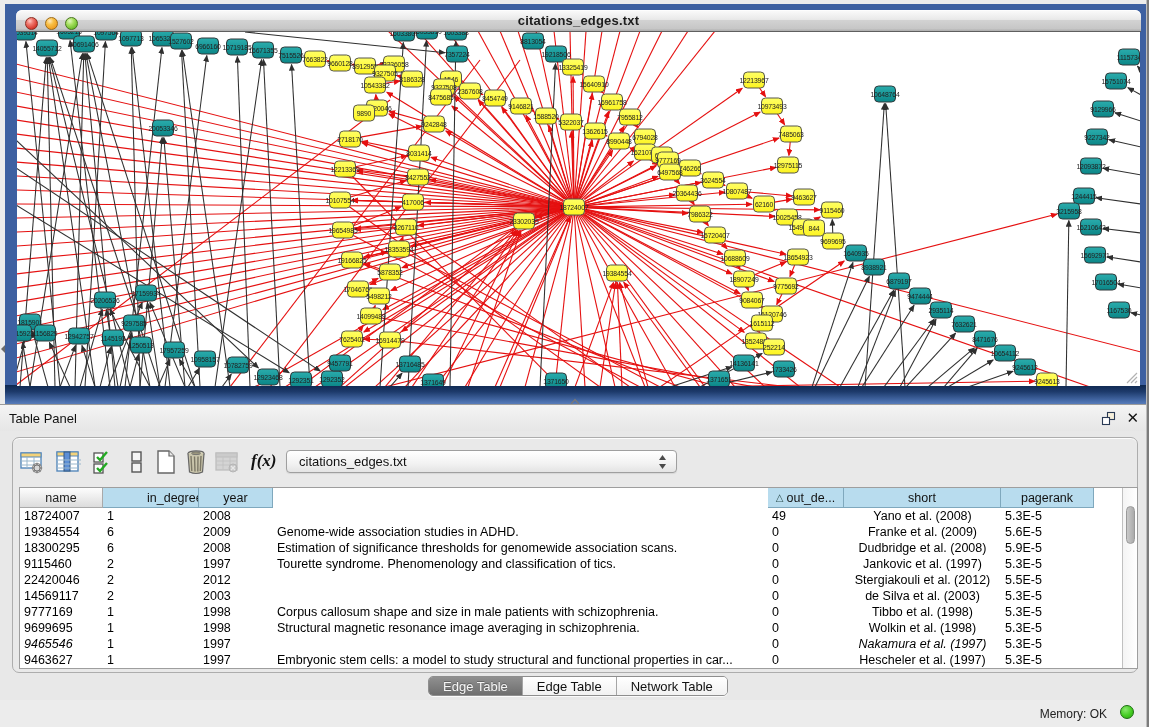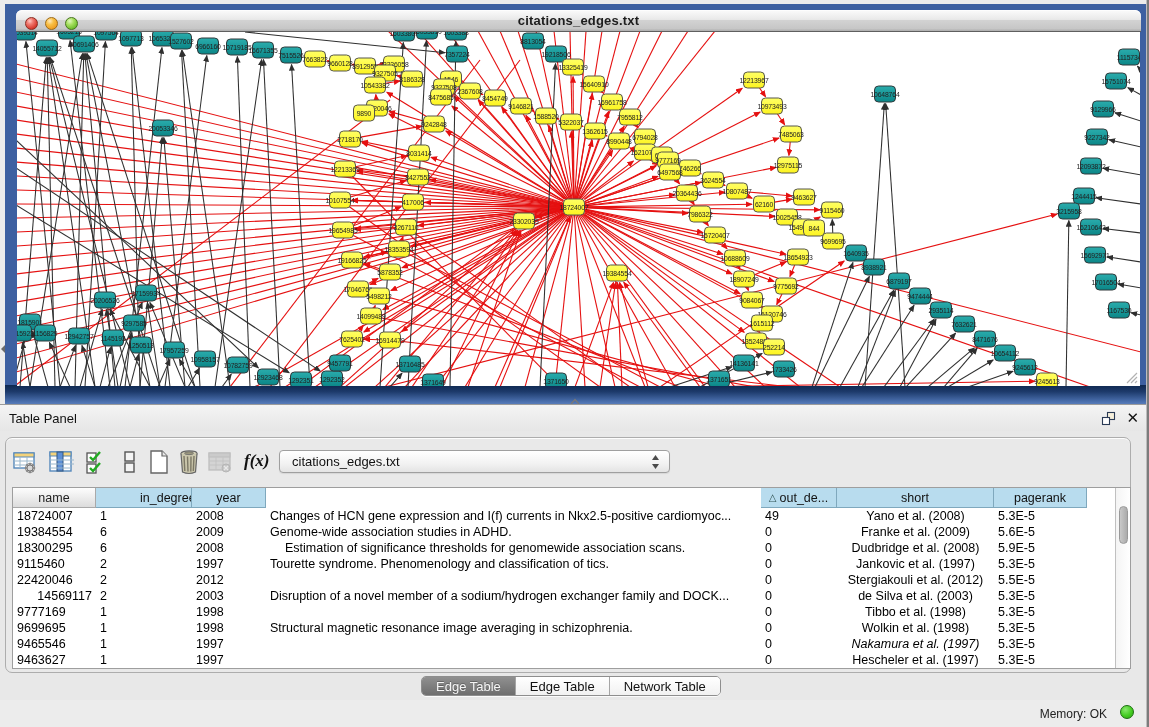--- a/index.html
+++ b/index.html
@@ -24,21 +24,21 @@
   .resize-grip { position:absolute; right:2px; bottom:2px; width:14px; height:14px; opacity:0.65; }
   .left-collapse { position:absolute; left:0px; top:344px; width:6px; height:10px; }
   .split-caret { position:absolute; left:569px; top:398px; width:12px; height:7px; }
   
   .tp-header { position:absolute; left:0; top:404px; width:1149px; height:27px;
      background:linear-gradient(180deg,#f4f4f4,#e6e6e6); border-top:1px solid #9b9b9b; }
   .tp-title { position:absolute; left:9px; top:6px; font-size:13px; color:#111; }
   .tp-float { position:absolute; right:33px; top:6px; width:15px; height:15px; cursor:pointer; }
   .tp-close { position:absolute; right:10px; top:4px; font-size:15px; font-weight:bold; color:#111; cursor:pointer; font-family:"DejaVu Sans",sans-serif; }
   .tp-body { position:absolute; left:0; top:431px; width:1149px; height:296px; background:#e8e8e8; }
-  .tp-panel { position:absolute; left:5px; top:6px; width:1126px; height:236px;
+  .tp-panel { position:absolute; left:12px; top:6px; width:1126px; height:236px;
      border:1px solid #adadad; border-radius:7px; background:#e9e9e9;
      box-shadow:inset 0 1px 0 rgba(255,255,255,0.9); }
   .toolbar { position:absolute; left:6px; top:11px; height:28px; width:700px; }
   .tool { position:absolute; top:0; width:26px; height:26px; }
   .tool svg { display:block; }
   .fx { font-family:"Liberation Serif","DejaVu Serif",serif; font-style:italic; font-weight:bold; font-size:17px; color:#111; }
   .dropdown { position:absolute; left:273px; top:12px; width:391px; height:23px; border:1px solid #9f9f9f; border-radius:4px;
      background:linear-gradient(180deg,#ffffff,#f2f2f2 60%,#e4e4e4); box-shadow:0 1px 1px rgba(0,0,0,0.08); }
   .dropdown-text { position:absolute; left:12px; top:3px; font-size:13px; color:#111; }
   .dropdown-arrows { position:absolute; right:9px; top:3px; width:9px; height:16px; }
@@ -1039,39 +1039,38 @@
           <div class="th blue" style="left: 179px; width: 74px;">year</div>
           <div class="th blue" style="left: 748px; width: 76px; text-align: center;"><span class="sort-tri">△</span><span>out_de...</span></div>
           <div class="th blue" style="left: 824px; width: 157px;">short</div>
           <div class="th blue" style="left: 981px; width: 93px;">pagerank</div>
         </div>
       <div class="tbody" id="tbody">
           <div class="tr" style="top: 0px;">
             <div class="td" style="left: 4px; width: 75px;">18724007</div>
             <div class="td" style="left: 87px; width: 88px;">1</div>
             <div class="td" style="left: 183px; width: 66px;">2008</div>
-            <div class="td" style="left: 257px; width: 487px;">Changes of HCN gene expression and I(f) currents in Nkx2.5-positive cardiomyoc...</div>
             <div class="td" style="left: 752px; width: 68px;">49</div>
             <div class="td center" style="left: 828px; width: 149px;">Yano et al. (2008)</div>
             <div class="td" style="left: 985px; width: 85px;">5.3E-5</div>
           </div>
           <div class="tr" style="top: 16px;">
             <div class="td" style="left: 4px; width: 75px;">19384554</div>
             <div class="td" style="left: 87px; width: 88px;">6</div>
             <div class="td" style="left: 183px; width: 66px;">2009</div>
             <div class="td" style="left: 257px; width: 487px;">Genome-wide association studies in ADHD.</div>
             <div class="td" style="left: 752px; width: 68px;">0</div>
             <div class="td center" style="left: 828px; width: 149px;">Franke et al. (2009)</div>
             <div class="td" style="left: 985px; width: 85px;">5.6E-5</div>
           </div>
           <div class="tr" style="top: 32px;">
             <div class="td" style="left: 4px; width: 75px;">18300295</div>
             <div class="td" style="left: 87px; width: 88px;">6</div>
             <div class="td" style="left: 183px; width: 66px;">2008</div>
-            <div class="td" style="left: 257px; width: 487px; margin-left: 15px;">Estimation of significance thresholds for genomewide association scans.</div>
+            <div class="td" style="left: 257px; width: 487px;">Estimation of significance thresholds for genomewide association scans.</div>
             <div class="td" style="left: 752px; width: 68px;">0</div>
             <div class="td center" style="left: 828px; width: 149px;">Dudbridge et al. (2008)</div>
             <div class="td" style="left: 985px; width: 85px;">5.9E-5</div>
           </div>
           <div class="tr" style="top: 48px;">
             <div class="td" style="left: 4px; width: 75px;">9115460</div>
             <div class="td" style="left: 87px; width: 88px;">2</div>
             <div class="td" style="left: 183px; width: 66px;">1997</div>
             <div class="td" style="left: 257px; width: 487px;">Tourette syndrome. Phenomenology and classification of tics.</div>
             <div class="td" style="left: 752px; width: 68px;">0</div>
@@ -1080,57 +1079,58 @@
           </div>
           <div class="tr" style="top: 64px;">
             <div class="td" style="left: 4px; width: 75px;">22420046</div>
             <div class="td" style="left: 87px; width: 88px;">2</div>
             <div class="td" style="left: 183px; width: 66px;">2012</div>
             <div class="td" style="left: 752px; width: 68px;">0</div>
             <div class="td center" style="left: 828px; width: 149px;">Stergiakouli et al. (2012)</div>
             <div class="td" style="left: 985px; width: 85px;">5.5E-5</div>
           </div>
           <div class="tr" style="top: 80px;">
-            <div class="td" style="left: 4px; width: 75px; text-align: right;">14569117</div>
+            <div class="td" style="left: 4px; width: 75px;">14569117</div>
             <div class="td" style="left: 87px; width: 88px;">2</div>
             <div class="td" style="left: 183px; width: 66px;">2003</div>
-            <div class="td" style="left: 257px; width: 487px;">Disruption of a novel member of a sodium/hydrogen exchanger family and DOCK...</div>
             <div class="td" style="left: 752px; width: 68px;">0</div>
             <div class="td center" style="left: 828px; width: 149px;">de Silva et al. (2003)</div>
             <div class="td" style="left: 985px; width: 85px;">5.3E-5</div>
           </div>
           <div class="tr" style="top: 96px;">
             <div class="td" style="left: 4px; width: 75px;">9777169</div>
             <div class="td" style="left: 87px; width: 88px;">1</div>
             <div class="td" style="left: 183px; width: 66px;">1998</div>
+            <div class="td" style="left: 257px; width: 487px;">Corpus callosum shape and size in male patients with schizophrenia.</div>
             <div class="td" style="left: 752px; width: 68px;">0</div>
             <div class="td center" style="left: 828px; width: 149px;">Tibbo et al. (1998)</div>
             <div class="td" style="left: 985px; width: 85px;">5.3E-5</div>
           </div>
           <div class="tr" style="top: 112px;">
             <div class="td" style="left: 4px; width: 75px;">9699695</div>
             <div class="td" style="left: 87px; width: 88px;">1</div>
             <div class="td" style="left: 183px; width: 66px;">1998</div>
             <div class="td" style="left: 257px; width: 487px;">Structural magnetic resonance image averaging in schizophrenia.</div>
             <div class="td" style="left: 752px; width: 68px;">0</div>
             <div class="td center" style="left: 828px; width: 149px;">Wolkin et al. (1998)</div>
             <div class="td" style="left: 985px; width: 85px;">5.3E-5</div>
           </div>
           <div class="tr" style="top: 128px;">
-            <div class="td" style="left: 4px; width: 75px;">9465546</div>
+            <div class="td" style="left: 4px; width: 75px; font-style: italic;">9465546</div>
             <div class="td" style="left: 87px; width: 88px;">1</div>
             <div class="td" style="left: 183px; width: 66px;">1997</div>
             <div class="td" style="left: 752px; width: 68px;">0</div>
             <div class="td center" style="left: 828px; width: 149px; font-style: italic;">Nakamura et al. (1997)</div>
             <div class="td" style="left: 985px; width: 85px;">5.3E-5</div>
           </div>
           <div class="tr" style="top: 144px;">
             <div class="td" style="left: 4px; width: 75px;">9463627</div>
             <div class="td" style="left: 87px; width: 88px;">1</div>
             <div class="td" style="left: 183px; width: 66px;">1997</div>
+            <div class="td" style="left: 257px; width: 487px;">Embryonic stem cells: a model to study structural and functional properties in car...</div>
             <div class="td" style="left: 752px; width: 68px;">0</div>
             <div class="td center" style="left: 828px; width: 149px;">Hescheler et al. (1997)</div>
             <div class="td" style="left: 985px; width: 85px;">5.3E-5</div>
           </div>
         </div>
       <div class="vscroll">
         <div class="vthumb"></div>
       </div>
     </div>
     <div class="tabs" id="tabs">

